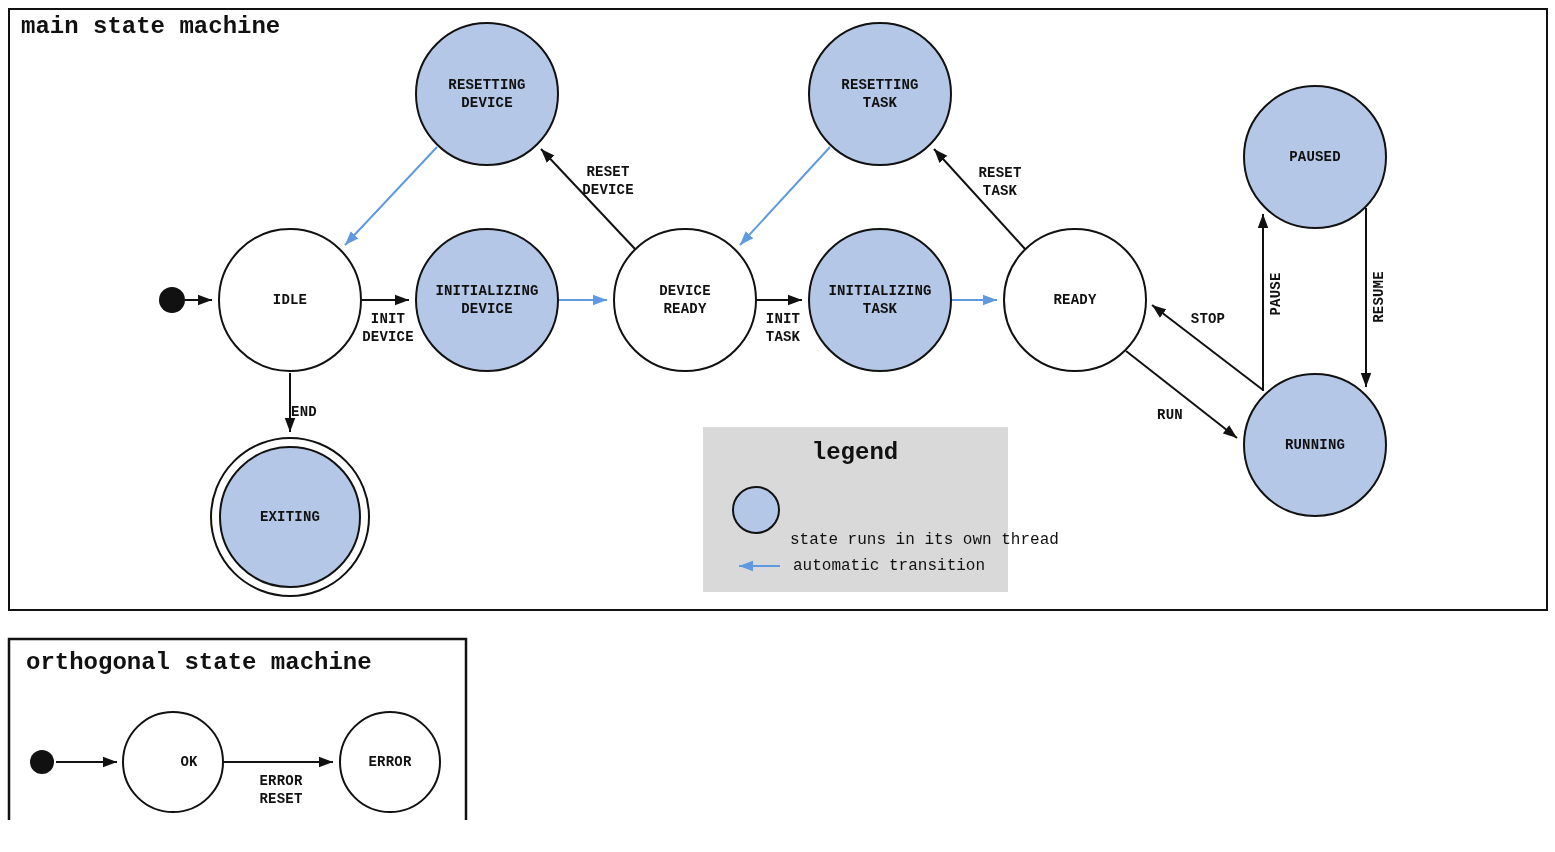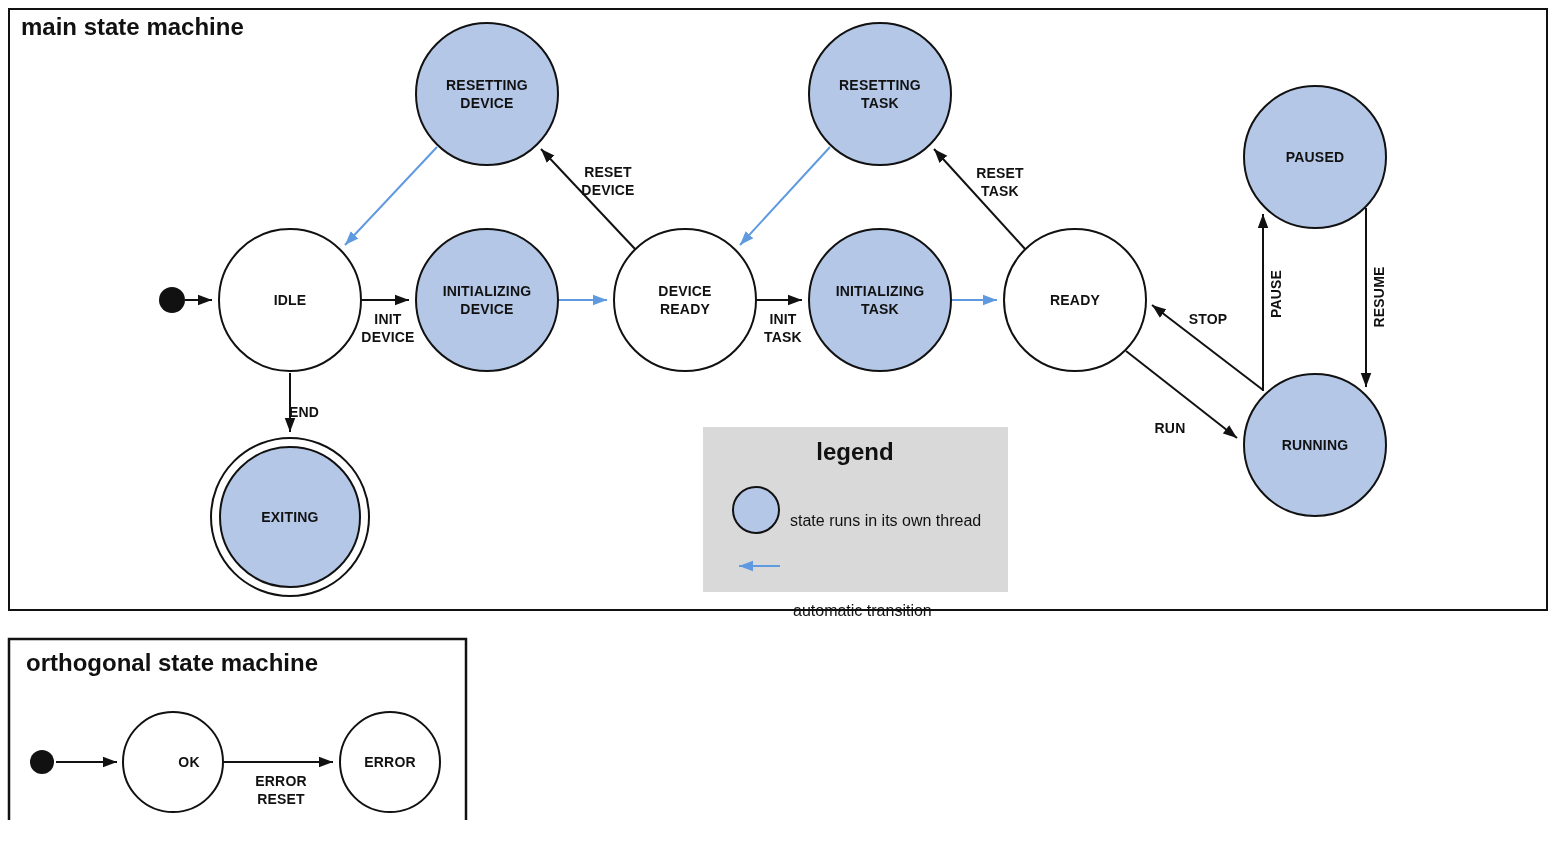--- a/index.html
+++ b/index.html
@@ -1,20 +1,20 @@
 <!DOCTYPE html>
 <html><head>
 <meta charset="utf-8">
 <style>
   html,body{margin:0;padding:0;background:#ffffff;}
   .stage{
     position:relative;
     width:1555px;height:820px;
     background:#ffffff;
-    font-family:Liberation Sans, sans-serif;
+    font-family:Liberation Mono, monospace;
     color:#111111;
     overflow:hidden;
   }
   .stage svg{position:absolute;left:0;top:0;}
   .panel-title{
     position:absolute;
     font-size:24px;font-weight:600;line-height:1.2;
     white-space:nowrap;
   }
   .lbl{
@@ -151,28 +151,28 @@
   </div>
   <div class="lbl" style="left:783px;top:328px;">
     <div>INIT</div>
     <div>TASK</div>
   </div>
   <div class="lbl" style="left:1000px;top:182px;">
     <div>RESET</div>
     <div>TASK</div>
   </div>
   <div class="lbl" style="left:1208px;top:319px;">STOP</div>
-  <div class="lbl" style="left:1170px;top:428px;">RUN</div>
+  <div class="lbl" style="left:1170px;top:415px;">RUN</div>
   <div class="lbl rot" style="left:1276px;top:294px;">PAUSE</div>
   <div class="lbl rot" style="left:1379px;top:297px;">RESUME</div>
   <div class="lbl" style="left:304px;top:412px;">END</div>
 
   <div class="legend-title" style="left:855px;top:452px;">legend</div>
-  <div class="legend-item-text" style="left:790px;top:521px;">state runs in its own thread</div>
-  <div class="legend-item-text" style="left:793px;top:566px;margin-top:45px;">automatic transition</div>
+  <div class="legend-item-text" style="left:790px;top:540px;">state runs in its own thread</div>
+  <div class="legend-item-text" style="left:793px;top:566px;">automatic transition</div>
 
   <div class="lbl" style="left:173px;top:762px;margin-left:16px;">
     <div>OK</div>
   </div>
   <div class="lbl" style="left:390px;top:762px;">
     <div>ERROR</div>
   </div>
   <div class="lbl" style="left:281px;top:790px;">
     <div>ERROR</div>
     <div>RESET</div>

